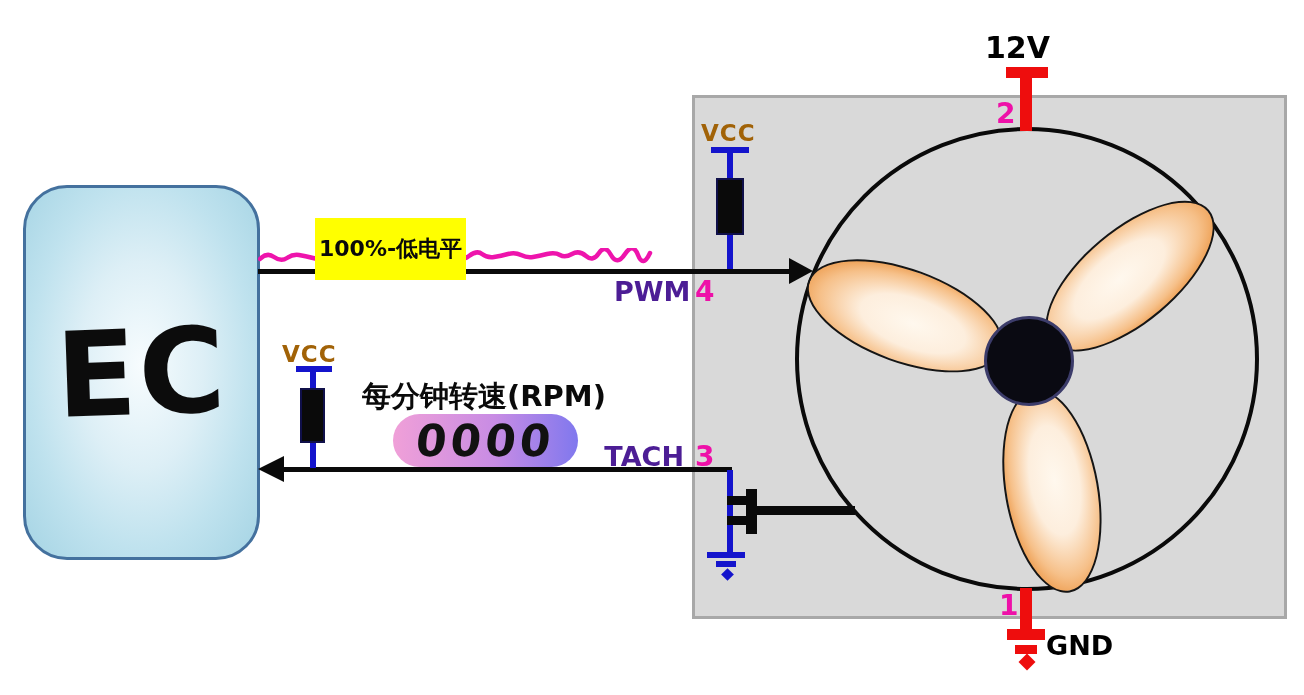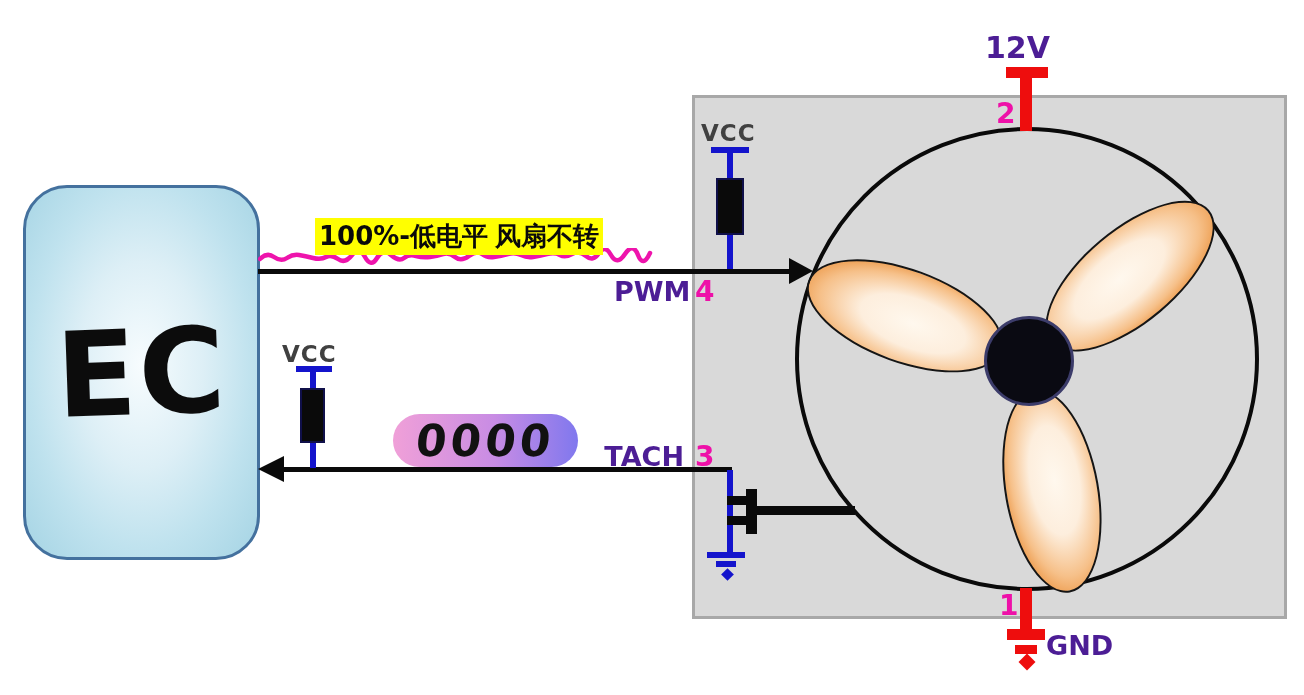--- a/index.html
+++ b/index.html
@@ -26,23 +26,23 @@
 
   
   .wire-h{height:5px;background:#0a0a0a;}
   .wire-v{width:6px;background:#1414cc;}
   .arrow-right{width:0;height:0;border-top:13px solid transparent;border-bottom:13px solid transparent;border-left:24px solid #0a0a0a;}
   .arrow-left{width:0;height:0;border-top:13px solid transparent;border-bottom:13px solid transparent;border-right:26px solid #0a0a0a;}
 
   
   .sig{color:#4c1d95;font-weight:bold;font-size:27px;}
   .pin{color:#ee10a8;font-weight:bold;font-size:28px;}
-  .pwr{color:#4c1d95;font-weight:bold;}
-  .vcc{color:#404040;font-weight:bold;font-size:23px;letter-spacing:1px;}
-  .note{background:#ffff00;color:#0a0a0a;font-weight:bold;font-size:26px;padding:1px 4px;white-space:nowrap;}
+  .pwr{color:#000000;font-weight:bold;}
+  .vcc{color:#a16207;font-weight:bold;font-size:23px;letter-spacing:1px;}
+  .note{background:#ffff00;color:#0a0a0a;font-weight:bold;font-size:22px;padding:16px 4px;white-space:nowrap;}
   .rpm-title{color:#0a0a0a;font-weight:bold;font-size:29px;white-space:nowrap;}
   .rpm-pill{left:393px;top:414px;width:185px;height:53px;border-radius:27px;
             background:linear-gradient(90deg,#f0a0d8 0%,#c88ce4 55%,#8078ee 100%);
             display:flex;align-items:center;justify-content:center;}
   .rpm-value{font-size:44px;font-weight:900;color:#111;letter-spacing:4px;transform:skewX(-6deg);line-height:1;}
 
   .resistor{background:#0a0a0a;border:2px solid #10104a;box-sizing:border-box;}
   .tbar{height:6px;background:#1414cc;}
   .redbar{background:#ee0d0d;}
   .bluebar{background:#1414cc;}
@@ -75,39 +75,39 @@
   <div class="abs redbar" style="left:1015px;top:645px;width:22px;height:9px;"></div>
   <div class="abs redbar diamond" style="left:1021px;top:656px;width:12px;height:12px;"></div>
   <div class="abs pwr" style="left:1046px;top:630px;font-size:27px;">GND</div>
 
   <div class="abs wire-h" style="left:258px;top:269px;width:534px;"></div>
   <div class="abs arrow-right" style="left:789px;top:258px;"></div>
   <svg class="abs" style="left:258px;top:248px;" width="436" height="20">
     <path d="M2,11 q7,-7 14,-2 t13,1 t12,-3 t14,3 t13,-1 t12,2 t14,-4 t13,2 t12,1 t14,-3 t13,3 t12,-2 t14,1 t13,-3 t12,3 t14,-1 t13,-2 t12,3 t14,-3 t13,1 t12,2 t14,-3 t13,1 t12,-1 t14,2 t13,-3 t12,2 t14,-1 t13,1 t12,-2" fill="none" stroke="#ee14ac" stroke-width="4.5" stroke-linecap="round"></path>
   </svg>
   <div class="abs note" style="left:315px;top:218px;">100%-低电平</div>
-  <div class="abs note" style="left:491px;top:218px;">风扇不转</div>
   <div class="abs sig" style="left:614px;top:276px;width:70px;text-align:right;">PWM</div>
   <div class="abs pin" style="left:695px;top:275px;">4</div>
 
   <div class="abs vcc" style="left:701px;top:120px;">VCC</div>
   <div class="abs tbar" style="left:711px;top:147px;width:38px;"></div>
   <div class="abs wire-v" style="left:727px;top:151px;height:118px;"></div>
   <div class="abs resistor" style="left:716px;top:178px;width:28px;height:57px;"></div>
 
   <div class="abs wire-h" style="left:284px;top:467px;width:448px;"></div>
   <div class="abs arrow-left" style="left:258px;top:456px;"></div>
   <div class="abs sig" style="left:603px;top:441px;width:81px;text-align:right;">TACH</div>
   <div class="abs pin" style="left:695px;top:440px;">3</div>
 
   <div class="abs vcc" style="left:282px;top:341px;">VCC</div>
   <div class="abs tbar" style="left:296px;top:366px;width:36px;"></div>
   <div class="abs wire-v" style="left:310px;top:371px;height:97px;"></div>
   <div class="abs resistor" style="left:300px;top:388px;width:25px;height:55px;"></div>
 
+  <div class="abs rpm-title" style="left:362px;top:377px;">每分钟转速(RPM)</div>
   <div class="abs rpm-pill">
     <span class="rpm-value">0000</span>
   </div>
 
   <div class="abs wire-v" style="left:727px;top:470px;height:85px;"></div>
   <div class="abs" style="left:727px;top:496px;width:24px;height:9px;background:#0a0a0a;"></div>
   <div class="abs" style="left:727px;top:516px;width:24px;height:9px;background:#0a0a0a;"></div>
   <div class="abs" style="left:746px;top:489px;width:11px;height:45px;background:#0a0a0a;"></div>
   <div class="abs" style="left:755px;top:506px;width:100px;height:9px;background:#0a0a0a;"></div>
   <div class="abs bluebar" style="left:707px;top:552px;width:38px;height:6px;"></div>

